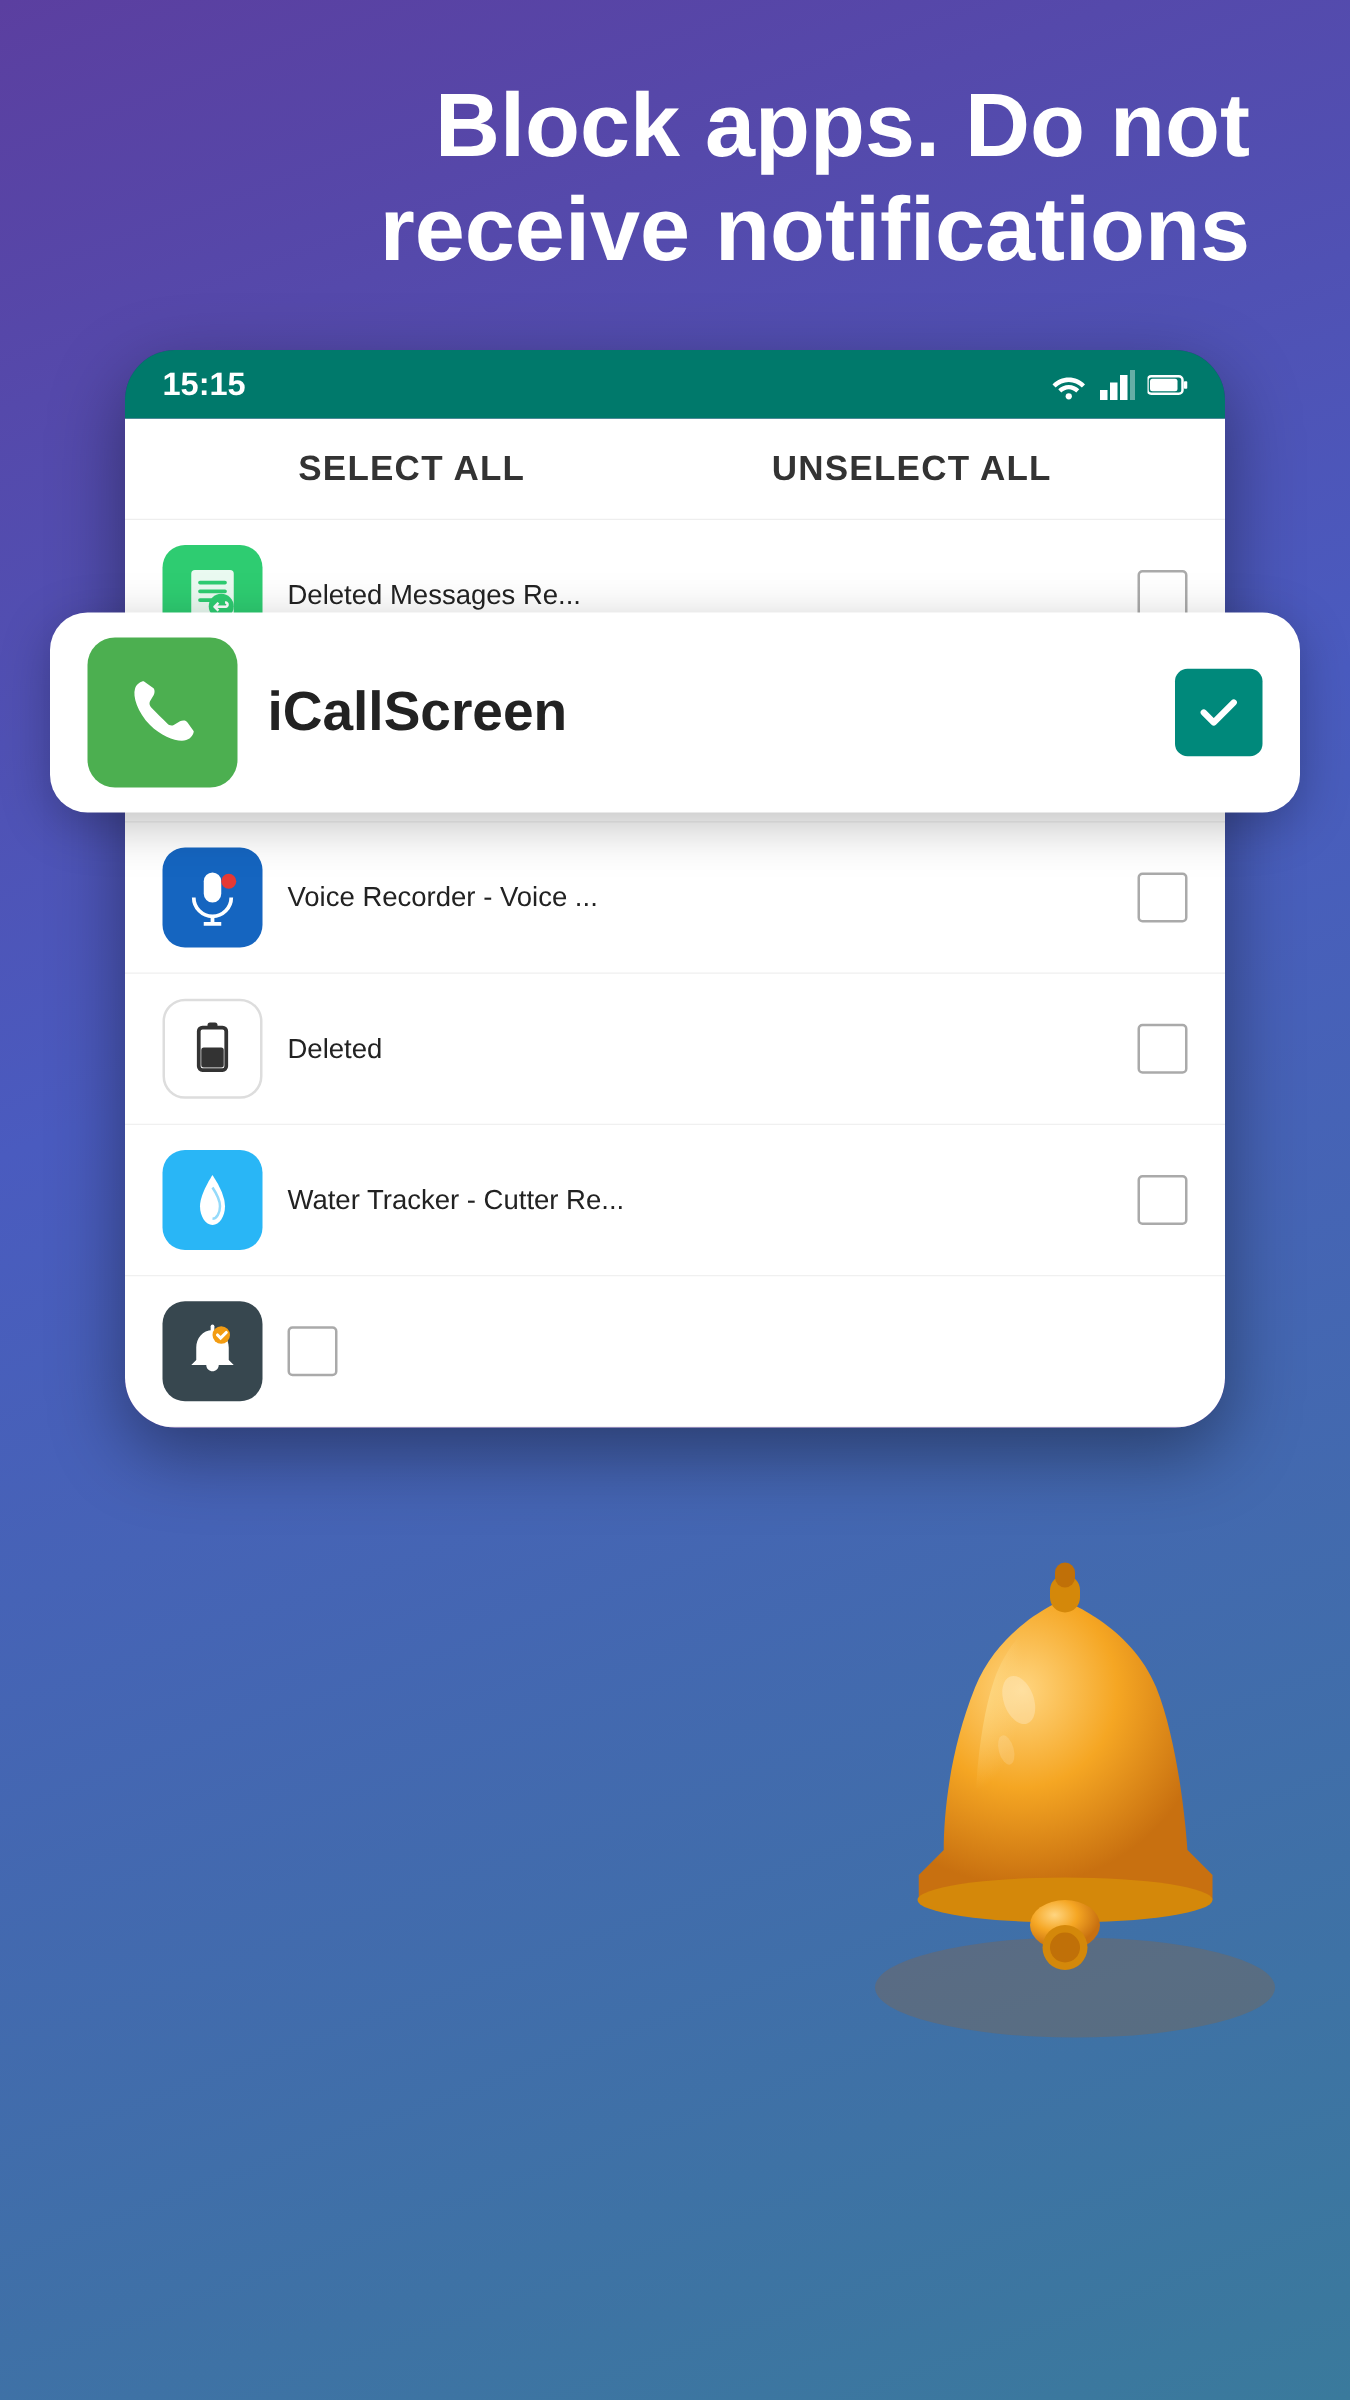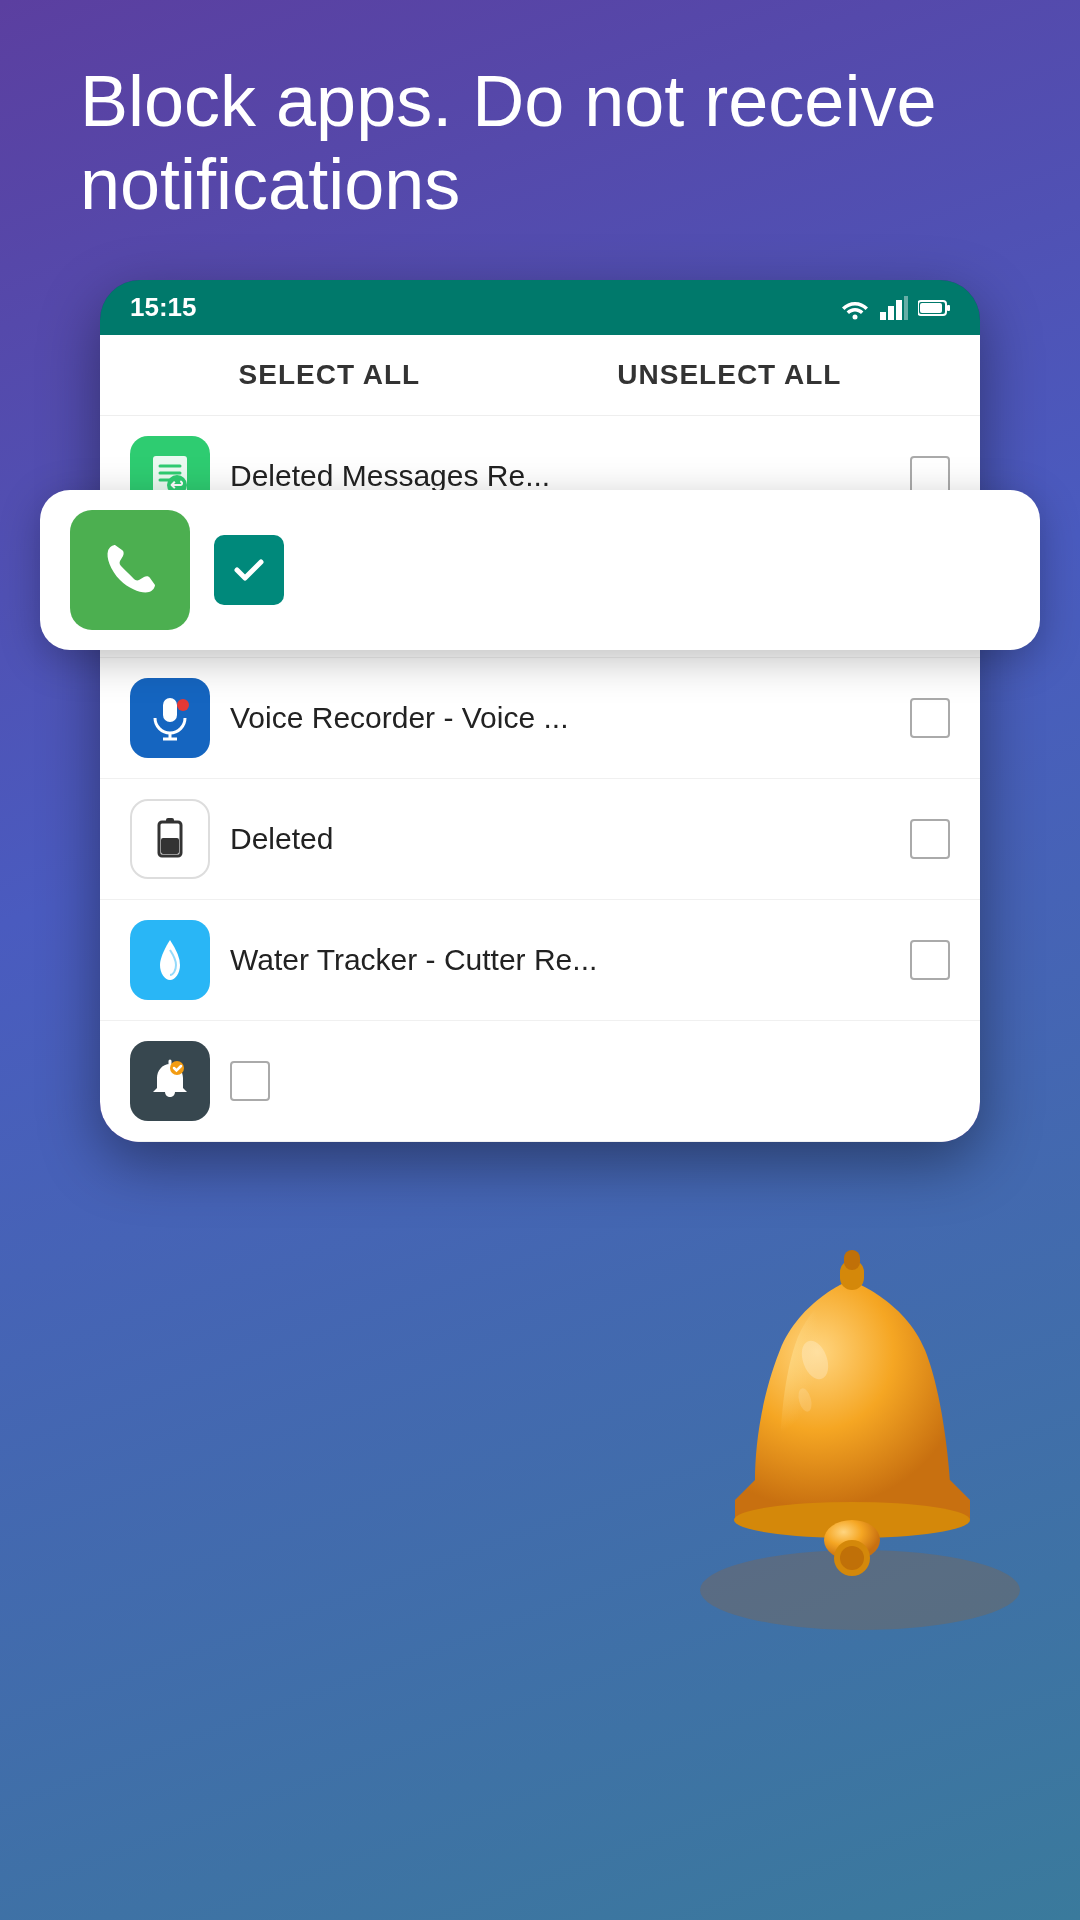--- a/index.html
+++ b/index.html
@@ -12,24 +12,24 @@
       background: linear-gradient(160deg, #5b3fa0 0%, #4a5bbf 40%, #3a7a9c 100%);
       position: relative;
     }
 
     
     .header-text {
       position: absolute;
       top: 60px;
       left: 0;
       right: 0;
-      text-align: left;
+      text-align: right;
       color: white;
       font-size: 72px;
-      font-weight: 400;
+      font-weight: 700;
       line-height: 1.15;
       padding: 0 80px;
       z-index: 10;
     }
 
     
     .phone-mockup {
       position: absolute;
       top: 280px;
       left: 100px;
@@ -98,21 +98,21 @@
       border-radius: 18px;
       flex-shrink: 0;
       display: flex;
       align-items: center;
       justify-content: center;
       overflow: hidden;
     }
 
     .app-name {
       flex: 1;
-      font-size: 30px;
+      font-size: 22px;
       color: #222;
       font-weight: 500;
     }
 
     .checkbox {
       width: 40px;
       height: 40px;
       border: 2px solid #aaa;
       border-radius: 4px;
       flex-shrink: 0;
@@ -331,20 +331,21 @@
 
   </div>
 </div>
 
 <div class="featured-card">
   <div class="featured-icon">
     <svg width="70" height="70" viewBox="0 0 70 70" fill="white">
       <path d="M20 10 C18 10 14 12 13 16 C11 22 15 35 25 45 C35 55 48 59 54 57 C58 56 60 52 60 50 L55 43 C54 41 51 41 49 42 L44 45 C42 46 40 45 39 44 C35 40 30 35 26 31 C25 30 24 28 25 26 L28 21 C29 19 29 16 27 15 L20 10Z"></path>
     </svg>
   </div>
+  <span class="featured-name">iCallScreen</span>
   <div class="featured-check">
     <svg width="40" height="40" viewBox="0 0 40 40" fill="white">
       <path d="M8 20 L16 28 L32 12" stroke="white" stroke-width="5" fill="none" stroke-linecap="round" stroke-linejoin="round"></path>
     </svg>
   </div>
 </div>
 
 <div class="bell-overlay">
   <svg class="bell-svg" viewBox="0 0 420 420" xmlns="http://www.w3.org/2000/svg">
 

